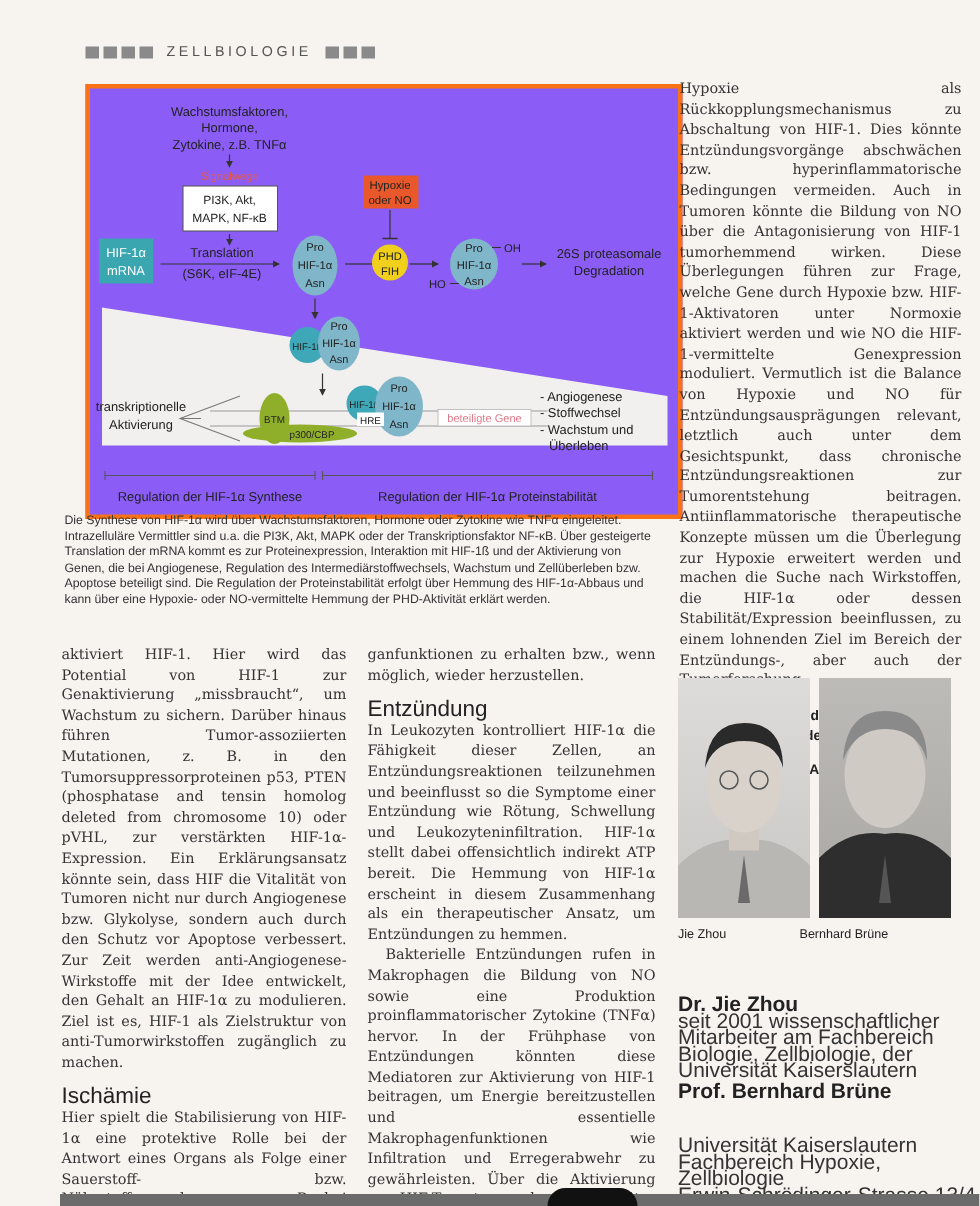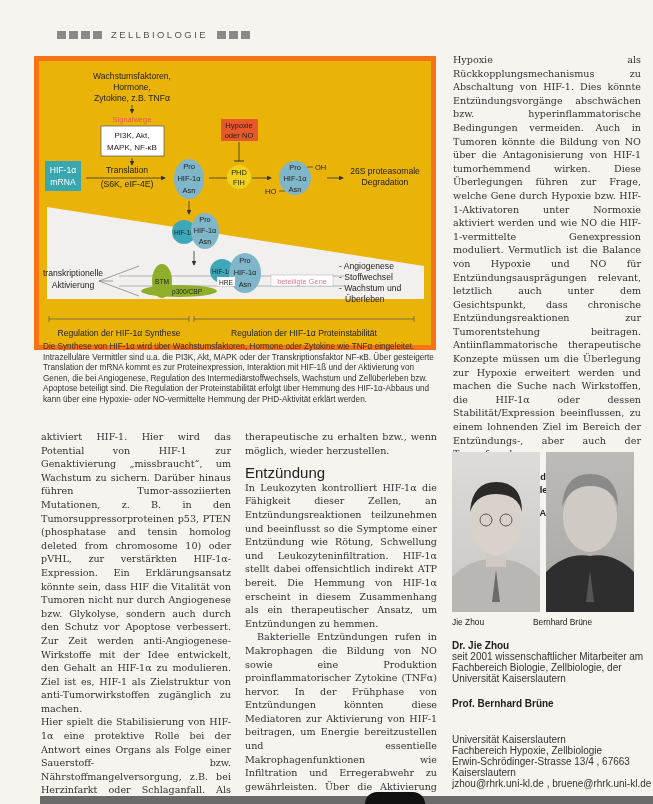--- a/index.html
+++ b/index.html
@@ -7,22 +7,22 @@
     width:653px; height:804px; overflow:hidden; position:relative;
     background:#f7f3ef;
     font-family:"DejaVu Serif", serif;
     color:#2a2a2a;
   }
   .header { position:absolute; left:44px; top:29px; display:flex; align-items:center; gap:3px;padding-left:13px; }
   .sq { width:9px; height:8px; background:#8a8a8a; display:inline-block; }
   .header-title { font-family:"Liberation Sans", sans-serif; font-size:9.5px; letter-spacing:2.4px; color:#555; margin:0 6px 0 6px; }
 
   .figure {
-    position:absolute; left:34px; top:56px; width:392px; height:284px;
-    border:5px solid #f97316; background:#eab308;
+    position:absolute; left:57px; top:56px; width:392px; height:284px;
+    border:3px solid #f97316; background:#8b5cf6;
   }
   .figure svg { position:absolute; left:0; top:0; }
   .caption {
     position:absolute; left:43px; top:342px; width:400px;
     font-family:"Liberation Sans", sans-serif; font-size:8.2px; line-height:10.6px; color:#333;
   }
   .caption .cap-title { display:block; }
 
   .col { position:absolute; font-size:9.6px; line-height:13.6px; text-align:justify; color:#333; }
   .col p { margin:0; }
@@ -31,21 +31,21 @@
   .col1 { left:41px; top:430px; width:190px; }
   .col2 { left:245px; top:430px; width:192px; }
   .col3 { left:453px; top:53px; width:188px; }
   .sans-bold { font-family:"Liberation Sans", sans-serif; font-size:9.2px; line-height:13px; font-weight:bold; color:#222; text-align:left; margin-top:10px !important; }
 
   .photos { position:absolute; left:452px; top:452px; width:187px; height:160px; }
   .photo { position:absolute; top:0; width:88px; height:160px; background:#cfcdca; overflow:hidden; }
   .photo.p1 { left:0; background:linear-gradient(#dddcda,#c9c7c4); }
   .photo.p2 { left:94px; background:linear-gradient(#bdbbb8,#a9a7a4); }
   .photo-name { position:absolute; top:617px; font-family:"Liberation Sans", sans-serif; font-size:8.4px; color:#222; }
-  .bio { position:absolute; left:452px; width:200px; font-family:"Liberation Sans", sans-serif; font-size:10px; line-height:11px; color:#333; }
+  .bio { position:absolute; left:452px; width:200px; font-family:"Liberation Sans", sans-serif; font-size:14px; line-height:11px; color:#333;margin-top:24px; }
   .bio b { font-weight:bold; color:#222; }
   .footer-bar { position:absolute; left:40px; top:796px; width:613px; height:8px; background:#6b6b6b; }
   .footer-logo { position:absolute; left:365px; top:792px; width:60px; height:12px; background:#111; border-radius:30px 30px 0 0; }
 </style>
 </head>
 <body>
 
 <div class="header">
   <span class="sq"></span>
   <span class="sq"></span>
@@ -158,25 +158,26 @@
     <text x="265" y="275" text-anchor="middle">Regulation der HIF-1α Proteinstabilität</text>
   </svg>
 </div>
 
 <div class="caption">
   <span>Die Synthese von HIF-1α wird über Wachstumsfaktoren, Hormone oder Zytokine wie TNFα eingeleitet. Intrazelluläre Vermittler sind u.a. die PI3K, Akt, MAPK oder der Transkriptionsfaktor NF-κB. Über gesteigerte Translation der mRNA kommt es zur Proteinexpression, Interaktion mit HIF-1ß und der Aktivierung von Genen, die bei Angiogenese, Regulation des Intermediärstoffwechsels, Wachstum und Zellüberleben bzw. Apoptose beteiligt sind. Die Regulation der Proteinstabilität erfolgt über Hemmung des HIF-1α-Abbaus und kann über eine Hypoxie- oder NO-vermittelte Hemmung der PHD-Aktivität erklärt werden.</span>
 </div>
 
 <div class="col col1">
   <p>aktiviert HIF-1. Hier wird das Potential von HIF-1 zur Genaktivierung „missbraucht“, um Wachstum zu sichern. Darüber hinaus führen Tumor-assoziierten Mutationen, z. B. in den Tumorsuppressorproteinen p53, PTEN (phosphatase and tensin homolog deleted from chromosome 10) oder pVHL, zur verstärkten HIF-1α-Expression. Ein Erklärungsansatz könnte sein, dass HIF die Vitalität von Tumoren nicht nur durch Angiogenese bzw. Glykolyse, sondern auch durch den Schutz vor Apoptose verbessert. Zur Zeit werden anti-Angiogenese-Wirkstoffe mit der Idee entwickelt, den Gehalt an HIF-1α zu modulieren. Ziel ist es, HIF-1 als Zielstruktur von anti-Tumorwirkstoffen zugänglich zu machen.</p>
+  <h4>Ischämie</h4>
   <p>Hier spielt die Stabilisierung von HIF-1α eine protektive Rolle bei der Antwort eines Organs als Folge einer Sauerstoff- bzw. Nährstoffmangelversorgung, z.B. bei Herzinfarkt oder Schlaganfall. Als Folge eines Gefäßverschlusses koordiniert HIF Schutzmechanismen, um Or-</p>
 </div>
 
 <div class="col col2">
-  <p>therapeutische zu erhalten bzw., wenn möglich, wieder herzustellen.</p>
+  <p>ganfunktionen zu erhalten bzw., wenn möglich, wieder herzustellen.</p>
   <h4>Entzündung</h4>
   <p>In Leukozyten kontrolliert HIF-1α die Fähigkeit dieser Zellen, an Entzündungsreaktionen teilzunehmen und beeinflusst so die Symptome einer Entzündung wie Rötung, Schwellung und Leukozyteninfiltration. HIF-1α stellt dabei offensichtlich indirekt ATP bereit. Die Hemmung von HIF-1α erscheint in diesem Zusammenhang als ein therapeutischer Ansatz, um Entzündungen zu hemmen.</p>
   <p class="indent">Bakterielle Entzündungen rufen in Makrophagen die Bildung von NO sowie eine Produktion proinflammatorischer Zytokine (TNFα) hervor. In der Frühphase von Entzündungen könnten diese Mediatoren zur Aktivierung von HIF-1 beitragen, um Energie bereitzustellen und essentielle Makrophagenfunktionen wie Infiltration und Erregerabwehr zu gewährleisten. Über die Aktivierung von HIF-Targetgenen kommt es später zu einer verstärkten Expression der induzierbaren NO-Synthase und NO führt unter</p>
 </div>
 
 <div class="col col3">
   <p>Hypoxie als Rückkopplungsmechanismus zu Abschaltung von HIF-1. Dies könnte Entzündungsvorgänge abschwächen bzw. hyperinflammatorische Bedingungen vermeiden. Auch in Tumoren könnte die Bildung von NO über die Antagonisierung von HIF-1 tumorhemmend wirken. Diese Überlegungen führen zur Frage, welche Gene durch Hypoxie bzw. HIF-1-Aktivatoren unter Normoxie aktiviert werden und wie NO die HIF-1-vermittelte Genexpression moduliert. Vermutlich ist die Balance von Hypoxie und NO für Entzündungsausprägungen relevant, letztlich auch unter dem Gesichtspunkt, dass chronische Entzündungsreaktionen zur Tumorentstehung beitragen. Antiinflammatorische therapeutische Konzepte müssen um die Überlegung zur Hypoxie erweitert werden und machen die Suche nach Wirkstoffen, die HIF-1α oder dessen Stabilität/Expression beeinflussen, zu einem lohnenden Ziel im Bereich der Entzündungs-, aber auch der Tumorforschung.</p>
   <p class="sans-bold">Förderungen durch die DFG, Deutsche Krebshilfe und Sander-Stiftung.</p>
   <p class="sans-bold">Referenzen bei den Autoren</p>
 </div>

